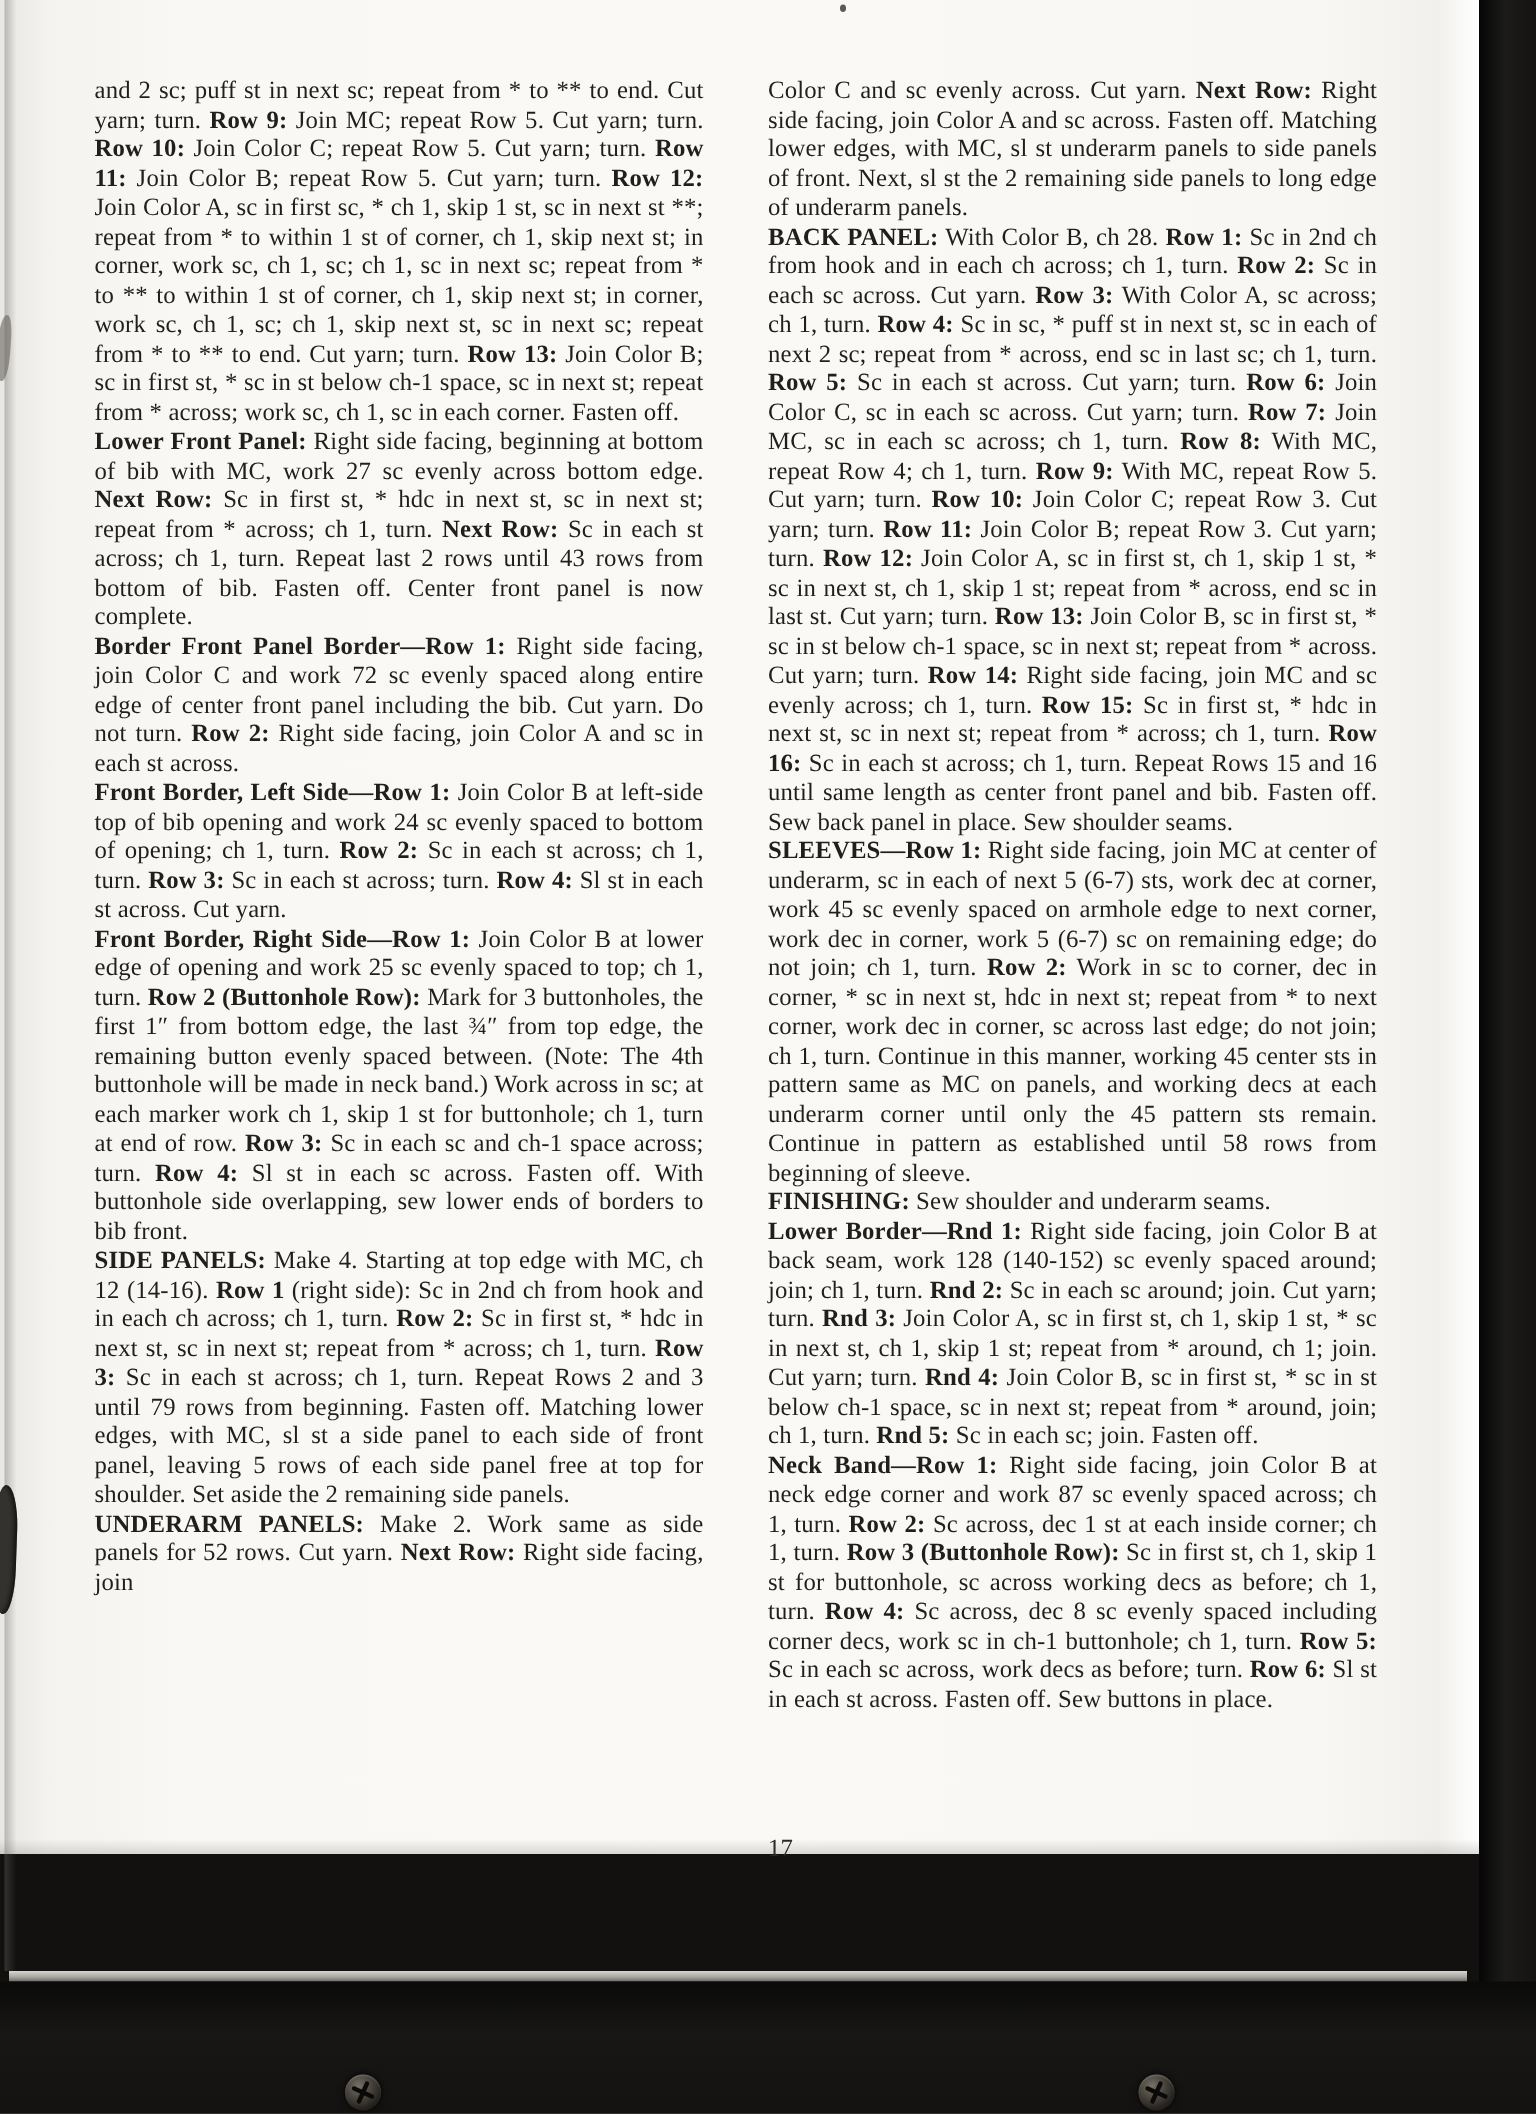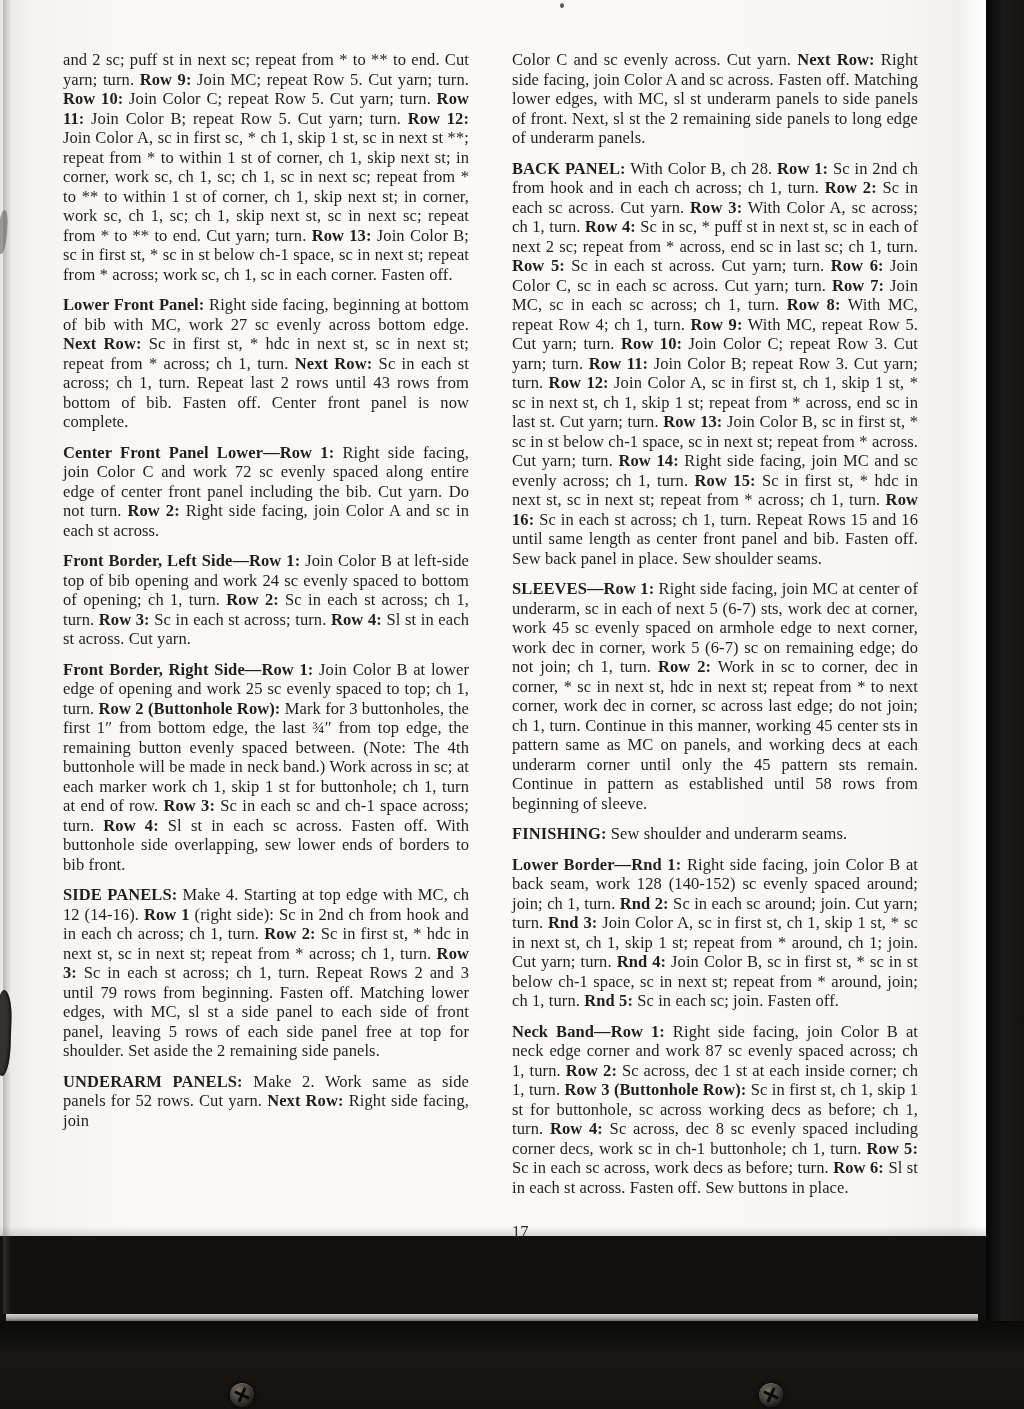--- a/index.html
+++ b/index.html
@@ -17,21 +17,21 @@
         border-radius:60% 40% 50% 50%;transform:rotate(4deg);}
   .ink-blob{position:absolute;left:-4px;top:990px;width:15px;height:86px;background:#34322e;
         border-radius:45% 55% 50% 50%/30% 35% 35% 30%;transform:rotate(2deg);
         box-shadow:inset -2px 0 3px rgba(0,0,0,.6);}
   .speck{position:absolute;left:560px;top:3px;width:4px;height:5px;background:#5a5a58;border-radius:50%;}
   .col{position:absolute;top:50px;width:406px;font-size:16.5px;line-height:19.5px;color:#201f1d;
         text-align:justify;letter-spacing:.1px;}
   .col-left{left:63px;}
   .col-right{left:512px;}
   .para{margin:0;}
-  .para + .para{margin-top:11px;}
+  .para + .para{}
   .para.tight{margin-top:0;text-indent:27px;}
   .para b{font-weight:700;}
   .page-number{position:absolute;left:512px;top:1222px;width:406px;text-align:left;
         font-size:16.5px;color:#2a2927;}
   .page-stack{position:absolute;left:6px;top:1314px;width:972px;height:7px;
         background:linear-gradient(180deg,#d6d5d0 0,#a9a8a3 55%,#6d6c68 100%);}
   .side-shade{position:absolute;left:986px;top:0;width:38px;height:1409px;
         background:linear-gradient(90deg,#060606 0,#1c1b1a 45%,#141312 100%);}
   .bottom-shade{position:absolute;left:0;top:1321px;width:1024px;height:88px;
         background:linear-gradient(180deg,#0a0a09 0,#181716 40%,#131211 100%);}
@@ -50,21 +50,21 @@
 
 <div class="scene">
   <div class="page">
     <div class="crease"></div>
     <div class="smudge"></div>
     <div class="ink-blob"></div>
     <div class="speck"></div>
     <div class="col col-left">
         <p class="para">and 2 sc; puff st in next sc; repeat from * to ** to end. Cut yarn; turn. <b>Row 9:</b> Join MC; repeat Row 5. Cut yarn; turn. <b>Row 10:</b> Join Color C; repeat Row 5. Cut yarn; turn. <b>Row 11:</b> Join Color B; repeat Row 5. Cut yarn; turn. <b>Row 12:</b> Join Color A, sc in first sc, * ch 1, skip 1 st, sc in next st **; repeat from * to within 1 st of corner, ch 1, skip next st; in corner, work sc, ch 1, sc; ch 1, sc in next sc; repeat from * to ** to within 1 st of corner, ch 1, skip next st; in corner, work sc, ch 1, sc; ch 1, skip next st, sc in next sc; repeat from * to ** to end. Cut yarn; turn. <b>Row 13:</b> Join Color B; sc in first st, * sc in st below ch-1 space, sc in next st; repeat from * across; work sc, ch 1, sc in each corner. Fasten off.</p>
         <p class="para"><b>Lower Front Panel:</b> Right side facing, beginning at bottom of bib with MC, work 27 sc evenly across bottom edge. <b>Next Row:</b> Sc in first st, * hdc in next st, sc in next st; repeat from * across; ch 1, turn. <b>Next Row:</b> Sc in each st across; ch 1, turn. Repeat last 2 rows until 43 rows from bottom of bib. Fasten off. Center front panel is now complete.</p>
-        <p class="para"><b>Center Front Panel Lower—Row 1:</b> Right side facing, join Color C and work 72 sc evenly spaced along entire edge of center front panel including the bib. Cut yarn. Do not turn. <b>Row 2:</b> Right side facing, join Color A and sc in each st across.</p>
+        <p class="para"><b>Border Front Panel Border—Row 1:</b> Right side facing, join Color C and work 72 sc evenly spaced along entire edge of center front panel including the bib. Cut yarn. Do not turn. <b>Row 2:</b> Right side facing, join Color A and sc in each st across.</p>
         <p class="para"><b>Front Border, Left Side—Row 1:</b> Join Color B at left-side top of bib opening and work 24 sc evenly spaced to bottom of opening; ch 1, turn. <b>Row 2:</b> Sc in each st across; ch 1, turn. <b>Row 3:</b> Sc in each st across; turn. <b>Row 4:</b> Sl st in each st across. Cut yarn.</p>
         <p class="para"><b>Front Border, Right Side—Row 1:</b> Join Color B at lower edge of opening and work 25 sc evenly spaced to top; ch 1, turn. <b>Row 2 (Buttonhole Row):</b> Mark for 3 buttonholes, the first 1″ from bottom edge, the last ¾″ from top edge, the remaining button evenly spaced between. (Note: The 4th buttonhole will be made in neck band.) Work across in sc; at each marker work ch 1, skip 1 st for buttonhole; ch 1, turn at end of row. <b>Row 3:</b> Sc in each sc and ch-1 space across; turn. <b>Row 4:</b> Sl st in each sc across. Fasten off. With buttonhole side overlapping, sew lower ends of borders to bib front.</p>
         <p class="para"><b>SIDE PANELS:</b> Make 4. Starting at top edge with MC, ch 12 (14-16). <b>Row 1</b> (right side): Sc in 2nd ch from hook and in each ch across; ch 1, turn. <b>Row 2:</b> Sc in first st, * hdc in next st, sc in next st; repeat from * across; ch 1, turn. <b>Row 3:</b> Sc in each st across; ch 1, turn. Repeat Rows 2 and 3 until 79 rows from beginning. Fasten off. Matching lower edges, with MC, sl st a side panel to each side of front panel, leaving 5 rows of each side panel free at top for shoulder. Set aside the 2 remaining side panels.</p>
         <p class="para"><b>UNDERARM PANELS:</b> Make 2. Work same as side panels for 52 rows. Cut yarn. <b>Next Row:</b> Right side facing, join</p>
       </div>
     <div class="col col-right">
         <p class="para">Color C and sc evenly across. Cut yarn. <b>Next Row:</b> Right side facing, join Color A and sc across. Fasten off. Matching lower edges, with MC, sl st underarm panels to side panels of front. Next, sl st the 2 remaining side panels to long edge of underarm panels.</p>
         <p class="para"><b>BACK PANEL:</b> With Color B, ch 28. <b>Row 1:</b> Sc in 2nd ch from hook and in each ch across; ch 1, turn. <b>Row 2:</b> Sc in each sc across. Cut yarn. <b>Row 3:</b> With Color A, sc across; ch 1, turn. <b>Row 4:</b> Sc in sc, * puff st in next st, sc in each of next 2 sc; repeat from * across, end sc in last sc; ch 1, turn. <b>Row 5:</b> Sc in each st across. Cut yarn; turn. <b>Row 6:</b> Join Color C, sc in each sc across. Cut yarn; turn. <b>Row 7:</b> Join MC, sc in each sc across; ch 1, turn. <b>Row 8:</b> With MC, repeat Row 4; ch 1, turn. <b>Row 9:</b> With MC, repeat Row 5. Cut yarn; turn. <b>Row 10:</b> Join Color C; repeat Row 3. Cut yarn; turn. <b>Row 11:</b> Join Color B; repeat Row 3. Cut yarn; turn. <b>Row 12:</b> Join Color A, sc in first st, ch 1, skip 1 st, * sc in next st, ch 1, skip 1 st; repeat from * across, end sc in last st. Cut yarn; turn. <b>Row 13:</b> Join Color B, sc in first st, * sc in st below ch-1 space, sc in next st; repeat from * across. Cut yarn; turn. <b>Row 14:</b> Right side facing, join MC and sc evenly across; ch 1, turn. <b>Row 15:</b> Sc in first st, * hdc in next st, sc in next st; repeat from * across; ch 1, turn. <b>Row 16:</b> Sc in each st across; ch 1, turn. Repeat Rows 15 and 16 until same length as center front panel and bib. Fasten off. Sew back panel in place. Sew shoulder seams.</p>
         <p class="para"><b>SLEEVES—Row 1:</b> Right side facing, join MC at center of underarm, sc in each of next 5 (6-7) sts, work dec at corner, work 45 sc evenly spaced on armhole edge to next corner, work dec in corner, work 5 (6-7) sc on remaining edge; do not join; ch 1, turn. <b>Row 2:</b> Work in sc to corner, dec in corner, * sc in next st, hdc in next st; repeat from * to next corner, work dec in corner, sc across last edge; do not join; ch 1, turn. Continue in this manner, working 45 center sts in pattern same as MC on panels, and working decs at each underarm corner until only the 45 pattern sts remain. Continue in pattern as established until 58 rows from beginning of sleeve.</p>
         <p class="para"><b>FINISHING:</b> Sew shoulder and underarm seams.</p>

